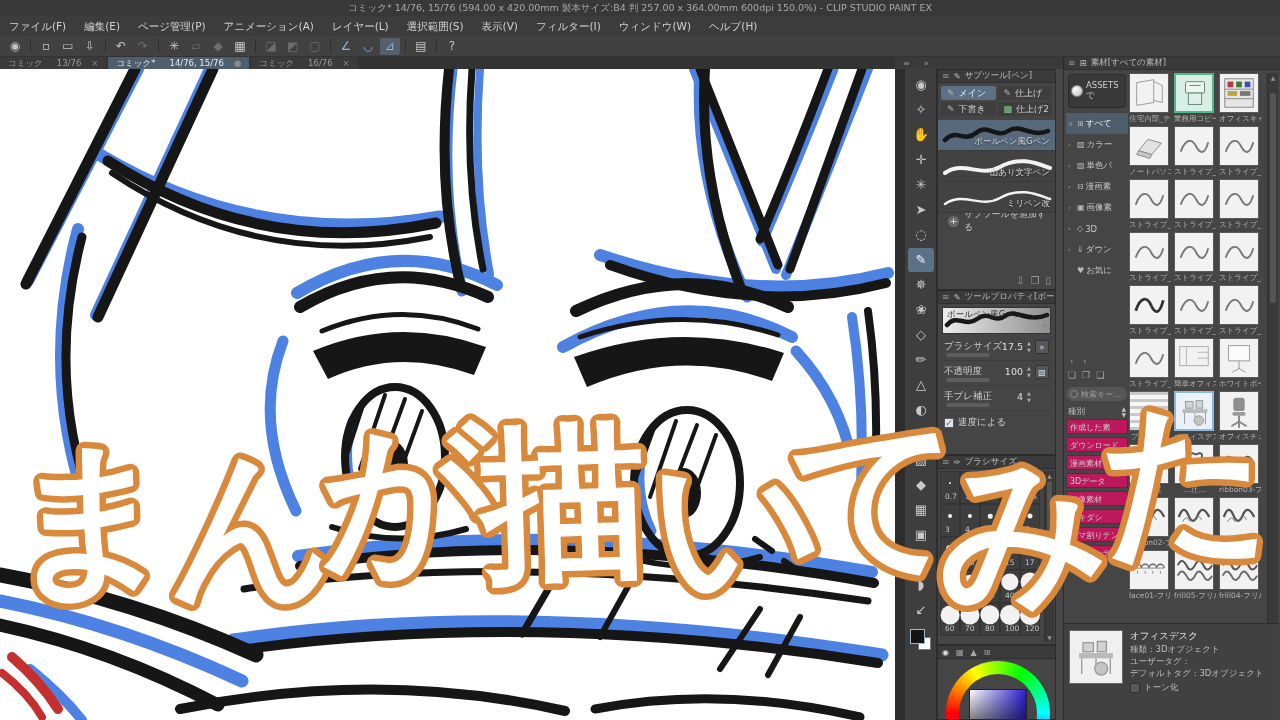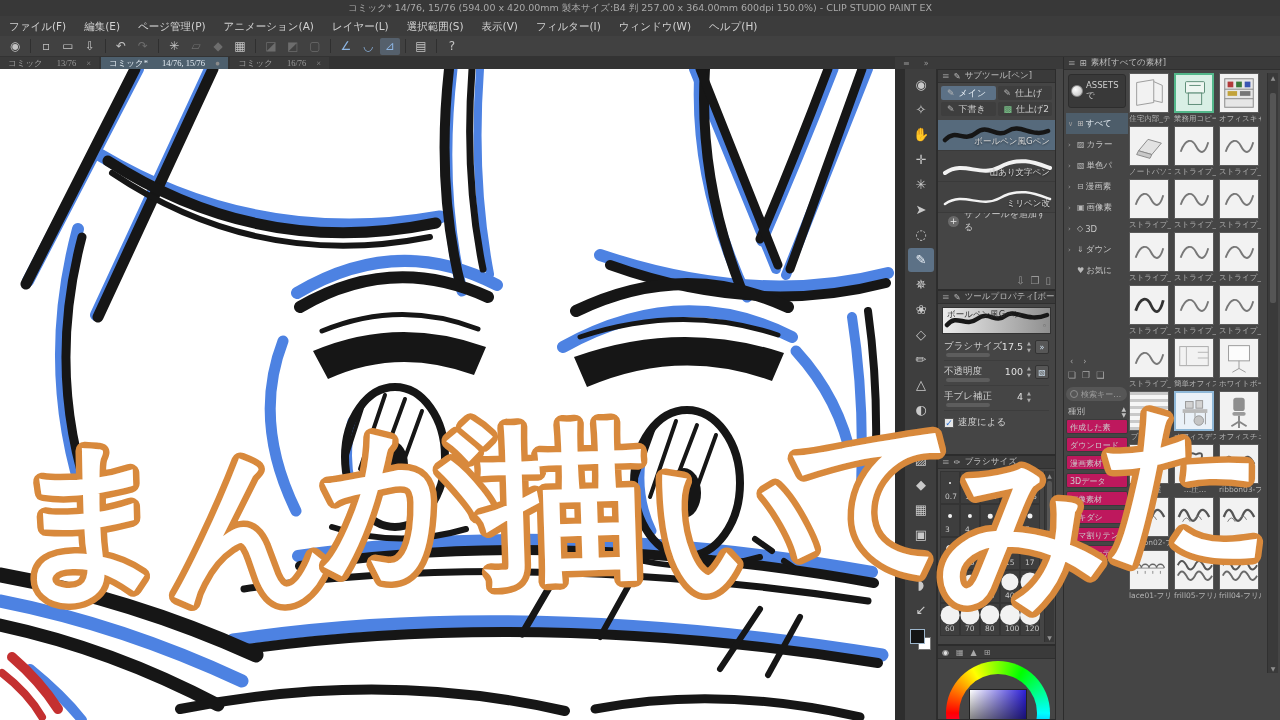--- a/index.html
+++ b/index.html
@@ -16,21 +16,21 @@
            display:flex;align-items:center;font-size:10.5px;color:#d2d2d2;}
   .menubar .mi{padding:0 9px;height:20px;line-height:20px;cursor:default;text-align:right;}
   .toolbar{position:absolute;left:0;top:36px;width:1280px;height:21px;background:#414141;
            border-bottom:1px solid #333;display:flex;align-items:center;padding-left:4px;}
   .tb{width:20px;height:17px;line-height:17px;text-align:center;font-size:12px;color:#c4c4c4;
       margin:0 1px;border-radius:2px;}
   .tb.dim{color:#6d6d6d;}
   .tb.blue{color:#8db6e4;}
   .tb.activebg{background:#55606c;}
   .tbsep{width:1px;height:14px;background:#2f2f2f;margin:0 4px;}
-  .tabbar{position:absolute;left:0;top:57px;width:1280px;height:12px;background:#333;display:flex;font-family:Liberation Serif, serif;}
+  .tabbar{position:absolute;left:0;top:57px;width:1280px;height:12px;background:#333;display:flex;}
   .dtab{height:12px;line-height:12px;font-size:8.5px;color:#9b9b9b;background:#3a3a3a;
         padding:0 8px;margin-right:2px;white-space:nowrap;}
   .dtab .pg{margin-left:14px;}
   .dtab .bdg{margin-left:10px;color:#8a8a8a;}
   .dtab.active{background:#4d5f6d;color:#e3ebf2;}
 
   
   .canvas{position:absolute;left:0;top:69px;width:897px;height:651px;background:#fff;overflow:hidden;}
   .canvas svg{display:block;}
 
@@ -817,20 +817,37 @@
               <path d="M3 26 q4 -9 9 0 q4 9 9 0 q4 -9 9 0 q4 9 9 0" fill="none" stroke="#6a6a6a" stroke-width="2"></path>
             </svg></div>
           <div class="mlabel">frill04-フリル</div>
         </div>
       </div>
     <div class="vscroll matscroll">
       <span class="up">▲</span>
       <span class="dn">▼</span>
       <span class="thumb"></span>
     </div>
+    <div class="mdetail">
+      <div class="mdthumb"><svg width="52" height="52" viewBox="0 0 40 40">
+            <rect x="7" y="17" width="26" height="4" fill="#b9b9b9"></rect>
+            <rect x="10" y="9" width="8" height="7" fill="#d2d2d2" stroke="#999"></rect>
+            <rect x="21" y="8" width="7" height="8" fill="#d2d2d2" stroke="#999"></rect>
+            <path d="M9 21 v12 M31 21 v12 M20 21 v5" stroke="#999" fill="none"></path>
+            <circle cx="24" cy="29" r="5" fill="#c4c4c4" stroke="#999"></circle>
+          </svg></div>
+      <div class="mdtitle">オフィスデスク</div>
+      <div class="mdline" style="top:20px">種類：3Dオブジェクト</div>
+      <div class="mdline" style="top:32px">ユーザータグ：</div>
+      <div class="mdline" style="top:44px">デフォルトタグ：3Dオブジェクト</div>
+      <div class="mdtone">
+        <span class="tbx"></span>
+        <span>トーン化</span>
+        </div>
+    </div>
   </div>
 
   <svg class="overlay" viewBox="0 0 1280 720">
     <g id="ovchars" transform="rotate(-1.8 640 470)" style="font-family:'DejaVu Sans',sans-serif;font-weight:bold;paint-order:stroke;
               stroke:var(--ovstroke);fill:var(--ovfill);stroke-width:13px;stroke-linejoin:round;font-size:168px;">
         <text x="5" y="558">ま</text>
         <text x="165" y="570">ん</text>
         <text x="320" y="546">が</text>
         <text x="480" y="558">描</text>
         <text x="650" y="584">い</text>

